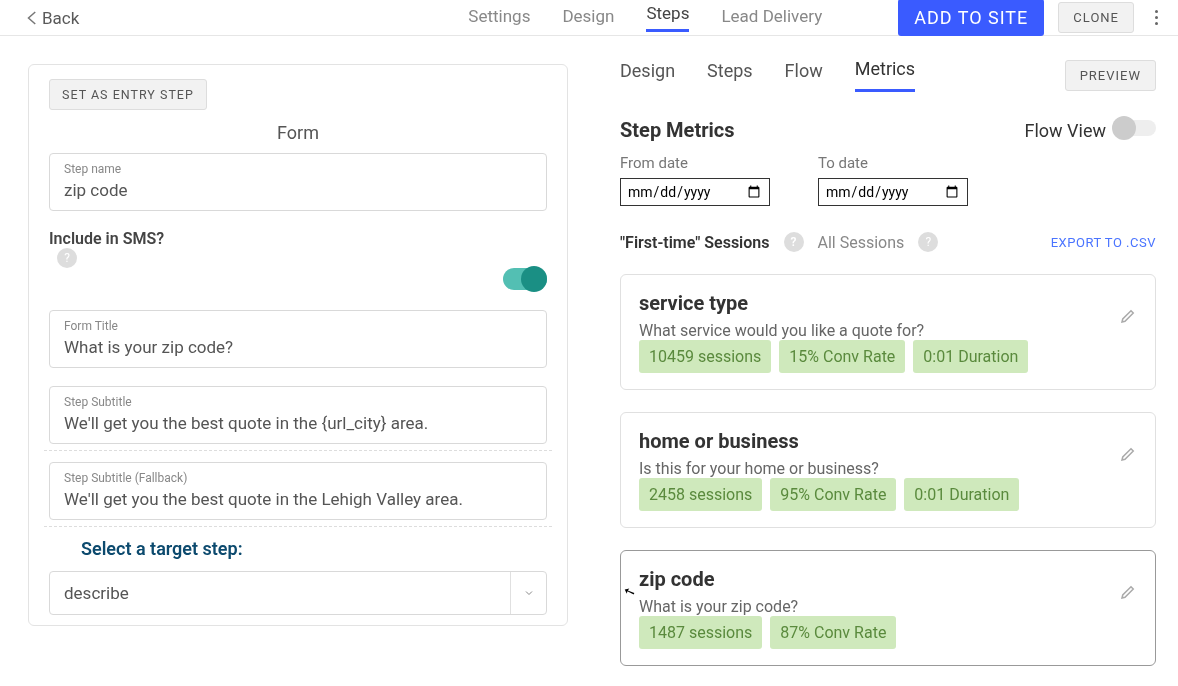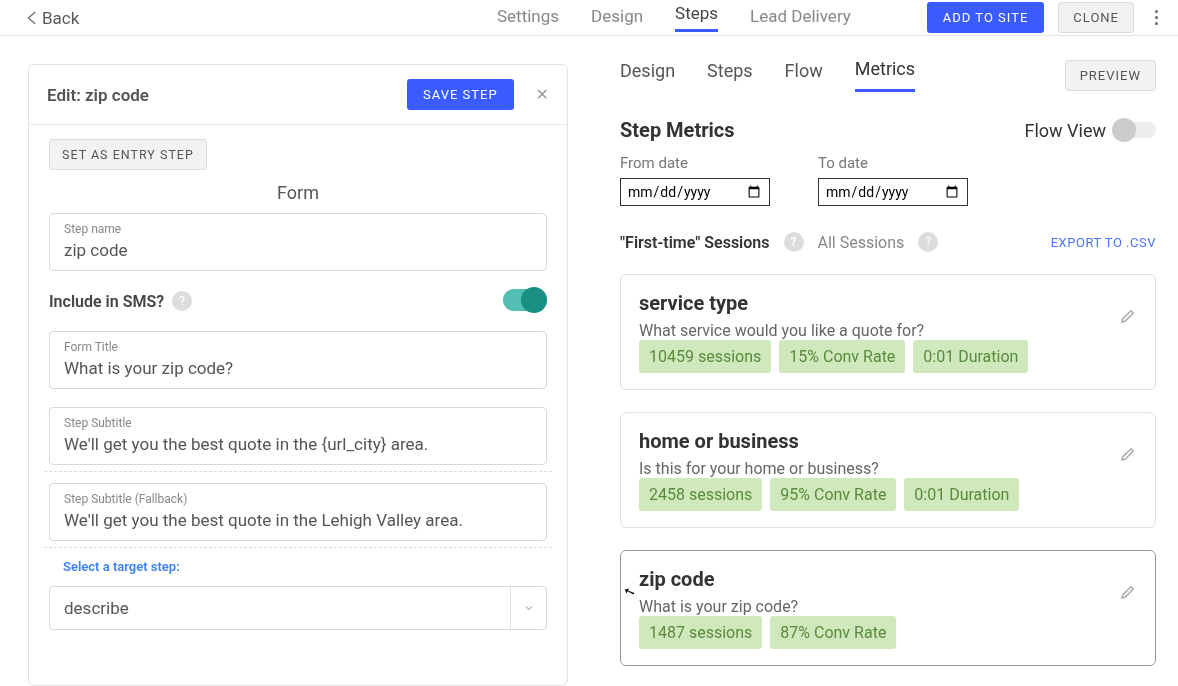--- a/index.html
+++ b/index.html
@@ -4,56 +4,56 @@
 <style>
 * { box-sizing: border-box; margin: 0; padding: 0; font-family: -apple-system, BlinkMacSystemFont, "Segoe UI", Roboto, Helvetica, Arial, sans-serif; }
 body { background: #fff; width: 1178px; height: 686px; overflow: hidden; position: relative; }
 .topbar { display:flex; align-items:center; height:36px; padding:0 14px 0 24px; border-bottom:1px solid #e6e6e6; }
 .back-link { display:flex; align-items:center; color:#5a5a5a; font-size:17px; cursor:pointer; }
 .back-arrow { width:18px; height:18px; }
 .topnav { margin-left:auto; display:flex; gap:32px; align-items:flex-end; margin-right:76px;}
 .topnav-item { color:#888; font-size:17px; cursor:pointer; padding-bottom:6px; }
 .topnav-item.active { color:#444; border-bottom:3px solid #3a5bff; }
 .topbar-actions { display:flex; gap:14px; align-items:center; }
-.btn-primary { background:#3a5bff; color:#fff; border:none; padding:8px 16px; font-size:13px; letter-spacing:1px; border-radius:3px; cursor:pointer; }
+.btn-primary { background:#3a5bff; color:#fff; border:none; padding:8px 16px; font-size:18px; letter-spacing:1px; border-radius:3px; cursor:pointer; }
 .btn-gray { background:#f2f2f2; color:#555; border:1px solid #ddd; padding:7px 14px; font-size:13px; letter-spacing:1px; border-radius:3px; cursor:pointer; }
 .kebab { width:16px; display:flex; flex-direction:column; gap:3px; align-items:center; cursor:pointer; padding:4px;}
 .kebab span { width:3px; height:3px; background:#666; border-radius:50%; }
 .main { display:flex; height:650px; }
 .left { width:590px; padding:28px 22px 0 28px; }
 .panel { border:1px solid #e3e3e3; border-radius:6px; background:#fff; }
 .panel-header { display:flex; align-items:center; padding:14px 18px; border-bottom:1px solid #eaeaea; }
 .panel-title { font-size:17px; font-weight:600; color:#555; }
 .panel-header .save { margin-left:auto; }
 .close-x { margin-left:22px; color:#999; cursor:pointer; font-size:16px; }
 .panel-body { padding:14px 20px 10px 20px; height:560px; overflow:hidden;}
 .btn-sm-gray { background:#f2f2f2; border:1px solid #ddd; color:#555; padding:7px 12px; font-size:12.5px; letter-spacing:1px; border-radius:3px; cursor:pointer; }
 .form-label-heading { text-align:center; font-size:18px; color:#555; margin:12px 0 10px 0; }
 .field { border:1px solid #d9d9d9; border-radius:4px; padding:8px 14px 10px 14px; margin-bottom:18px; background:#fff;}
 .field.dashed-shadow { box-shadow:0 0 0 1px #fff; position:relative;}
 .field.dashed-shadow::after { content:""; position:absolute; left:-6px; right:-6px; bottom:-8px; top:auto; height:1px; border-bottom:1px dashed #ddd; }
 .field-label { font-size:12px; color:#888; margin-bottom:4px; }
 .field-value { font-size:17px; color:#555; border:none; outline:none; width:100%; background:transparent; }
-.sms-row { display:flex; align-items:flex-end; margin:12px 0 20px 0; }
+.sms-row { display:flex; align-items:flex-start; margin:12px 0 20px 0;flex-direction:column; }
 .sms-label { font-size:16px; font-weight:600; color:#444; }
 .help-badge { width:20px; height:20px; border-radius:50%; background:#ddd; color:#fff; font-size:12px; display:inline-flex; align-items:center; justify-content:center; margin-left:8px; }
 .toggle { margin-left:auto; width:44px; height:22px; background:#53bfb3; border-radius:11px; position:relative; cursor:pointer; }
 .toggle .knob { position:absolute; right:0; top:-2px; width:26px; height:26px; background:#1a8f84; border-radius:50%; }
-.target-label { font-size:13px; font-weight:600; color:#3b82f6; margin:14px 0 12px 14px; }
+.target-label { font-size:18px; font-weight:600; color:#0c4a6e; margin:14px 0 12px 32px; }
 .select { border:1px solid #d9d9d9; border-radius:4px; display:flex; align-items:center; height:44px; }
 .select-val { flex:1; padding:0 14px; font-size:17px; color:#555; }
 .select-caret { width:36px; border-left:1px solid #e0e0e0; display:flex; align-items:center; justify-content:center; height:100%; color:#888; }
 .right { flex:1; padding:22px 22px 0 30px; }
 .tabs-row { display:flex; align-items:center; }
 .rtab { font-size:18px; color:#555; margin-right:32px; padding-bottom:10px; cursor:pointer; }
 .rtab.active { border-bottom:3px solid #3a5bff; color:#333; }
 .preview-btn { margin-left:auto; }
 .metrics-header { display:flex; align-items:center; margin:26px 0 12px 0; }
 .metrics-title { font-size:20px; font-weight:700; color:#333; }
-.flow-view { margin-left:auto; display:flex; align-items:center; gap:10px; font-size:18px; color:#333;}
+.flow-view { margin-left:auto; display:flex; gap:10px; font-size:18px; color:#333;}
 .switch-off { width:40px; height:16px; background:#eee; border-radius:10px; position:relative; }
 .switch-off .k { position:absolute; left:-4px; top:-4px; width:24px; height:24px; background:#ccc; border-radius:50%; }
 .date-row { display:flex; gap:48px; margin-top:8px; }
 .date-col .dlabel { font-size:15px; color:#777; margin-bottom:6px; }
 .date-input { border:1px solid #333; padding:4px 6px; font-size:14px; width:150px; }
 .sessions-row { display:flex; align-items:center; margin-top:26px; gap:14px; }
 .sess-item { font-size:16px; font-weight:600; color:#333; display:flex; align-items:center; gap:6px;}
 .sess-item.inactive { color:#888; font-weight:400; }
 .export { margin-left:auto; color:#4a74ff; font-size:13px; letter-spacing:0.5px; cursor:pointer; }
 .card { border:1px solid #e0e0e0; border-radius:6px; padding:16px 18px 16px 18px; margin-top:22px; position:relative;}
@@ -89,25 +89,20 @@
         <span></span>
         <span></span>
         <span></span>
       </div>
   </div>
 </div>
 
 <div class="main">
   <div class="left">
     <div class="panel">
-      <div class="panel-header">
-        <span class="panel-title">Edit: zip code</span>
-        <button class="btn-primary save">SAVE  STEP</button>
-        <span class="close-x">✕</span>
-      </div>
       <div class="panel-body">
         <button class="btn-sm-gray">SET  AS  ENTRY  STEP</button>
         <div class="form-label-heading">Form</div>
 
         <div class="field">
           <div class="field-label">Step name</div>
           <input class="field-value" value="zip code" style="">
         </div>
 
         <div class="sms-row">

